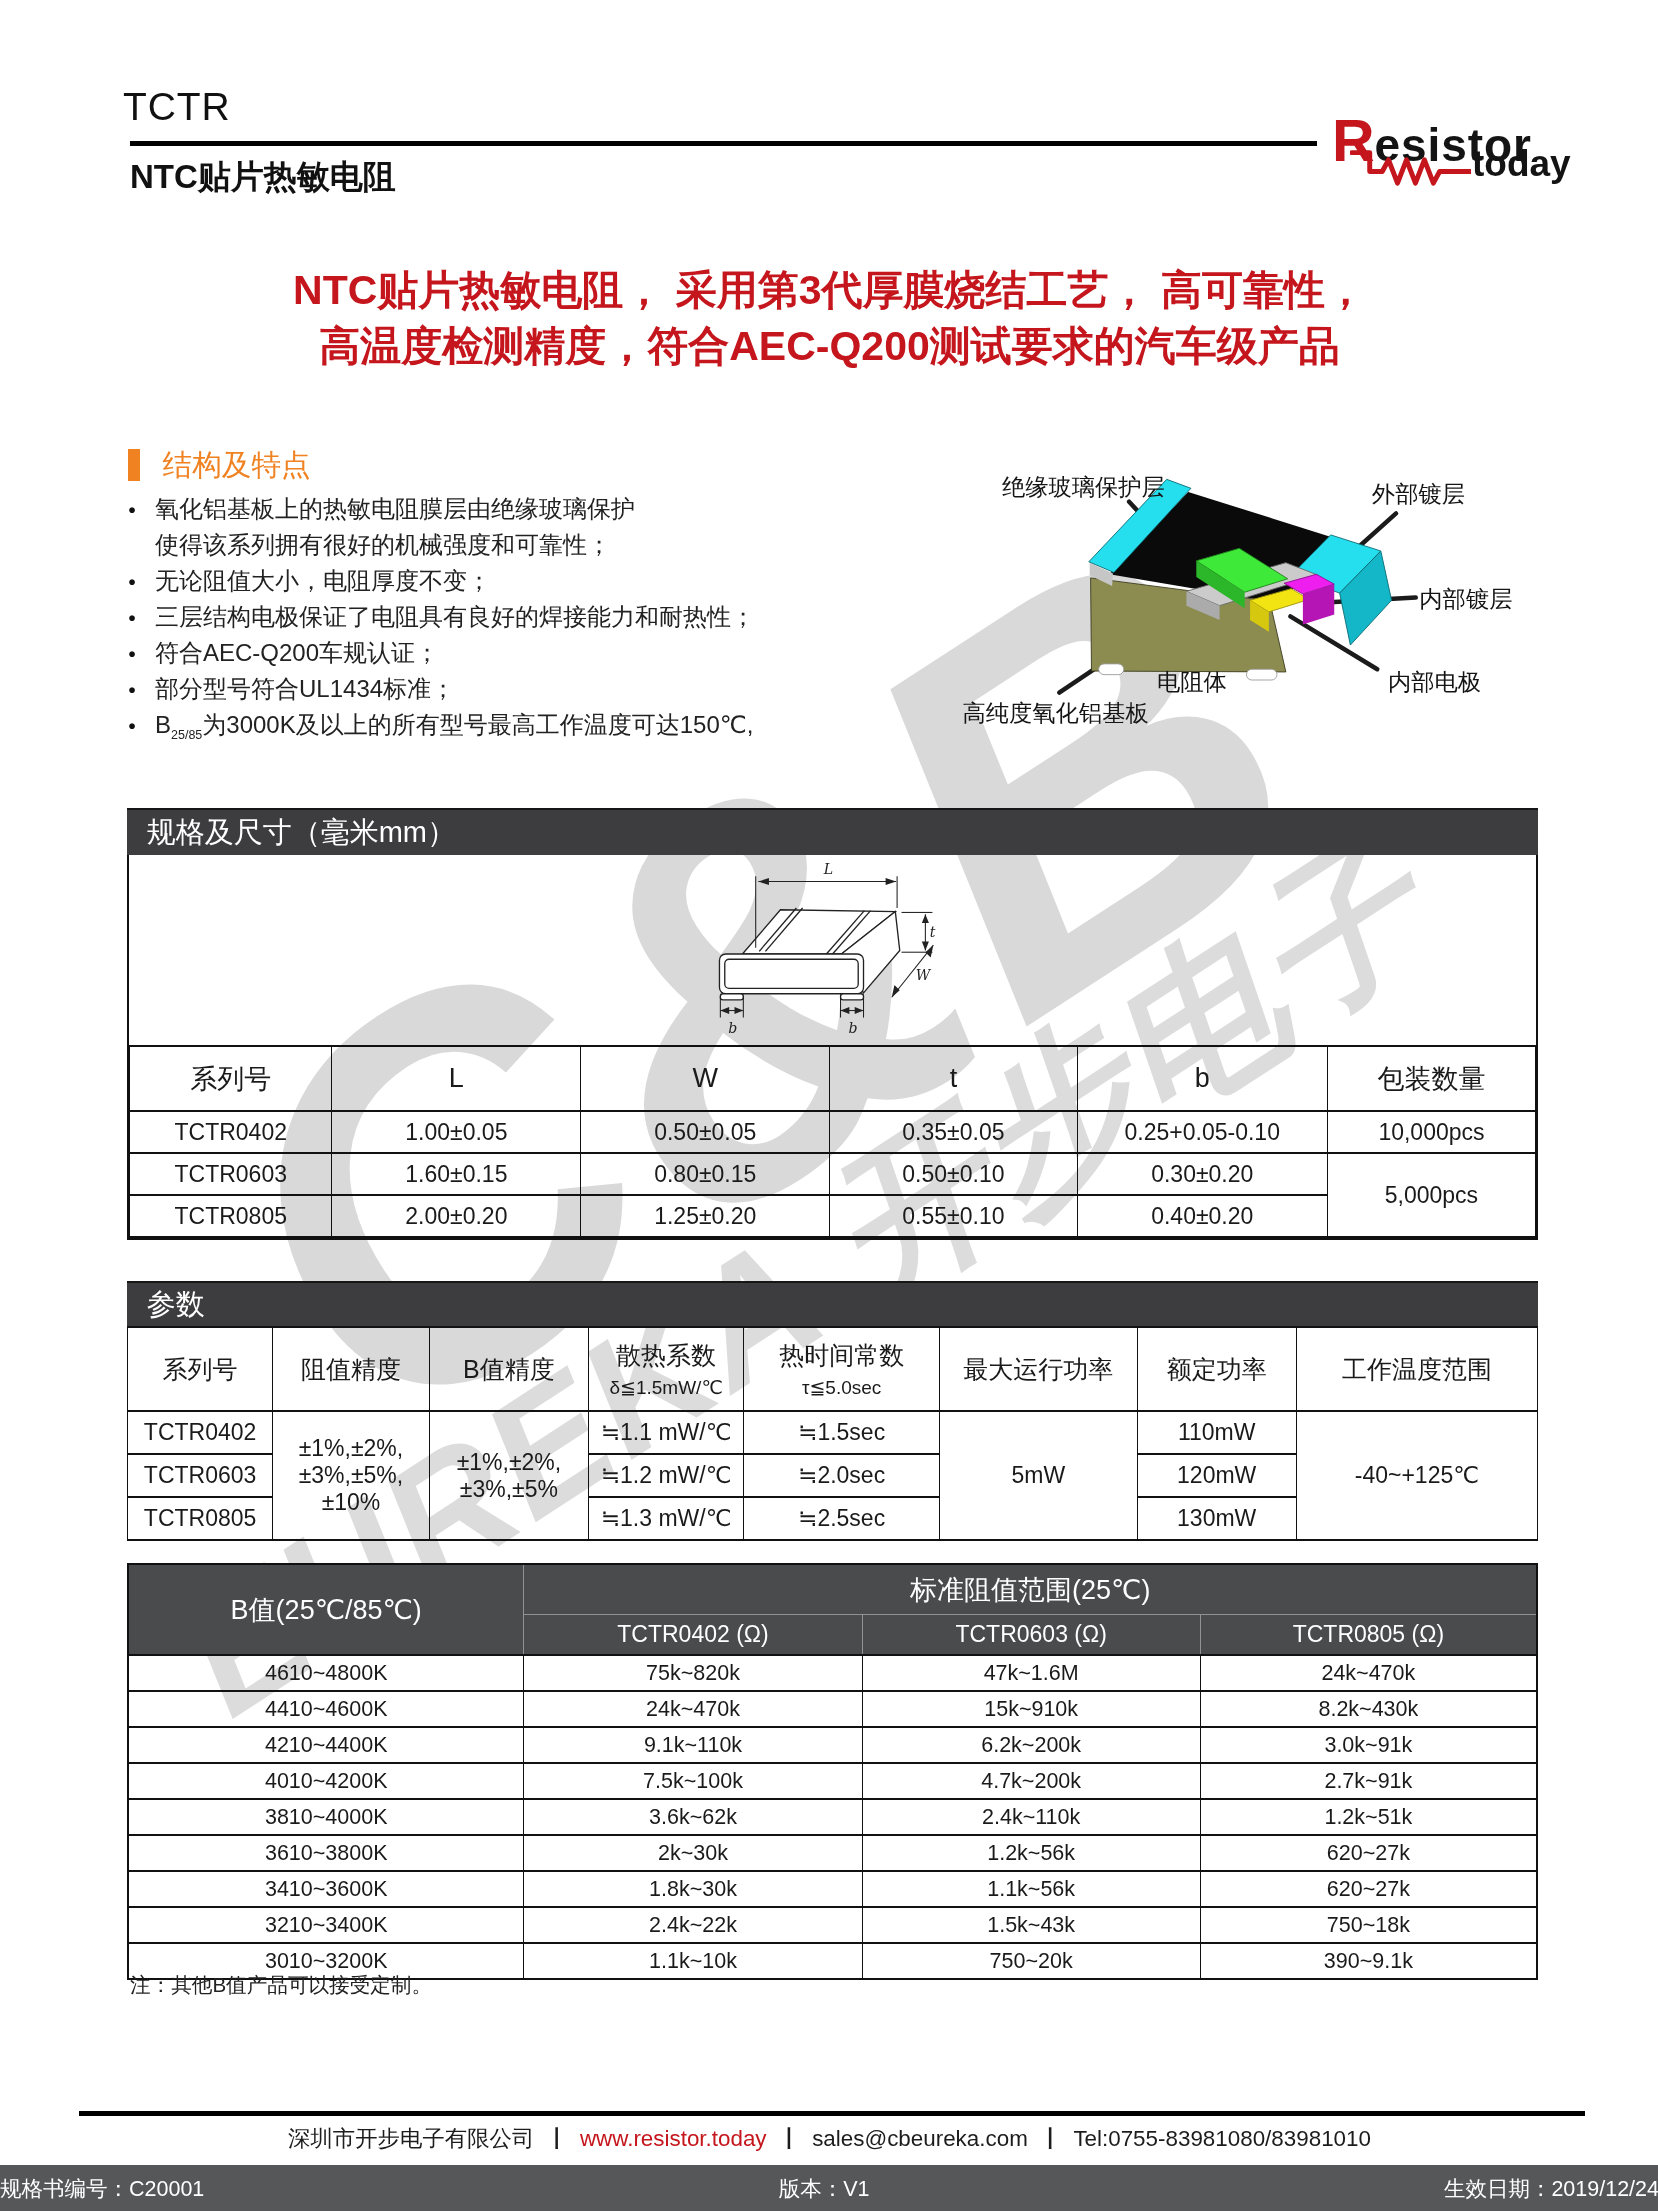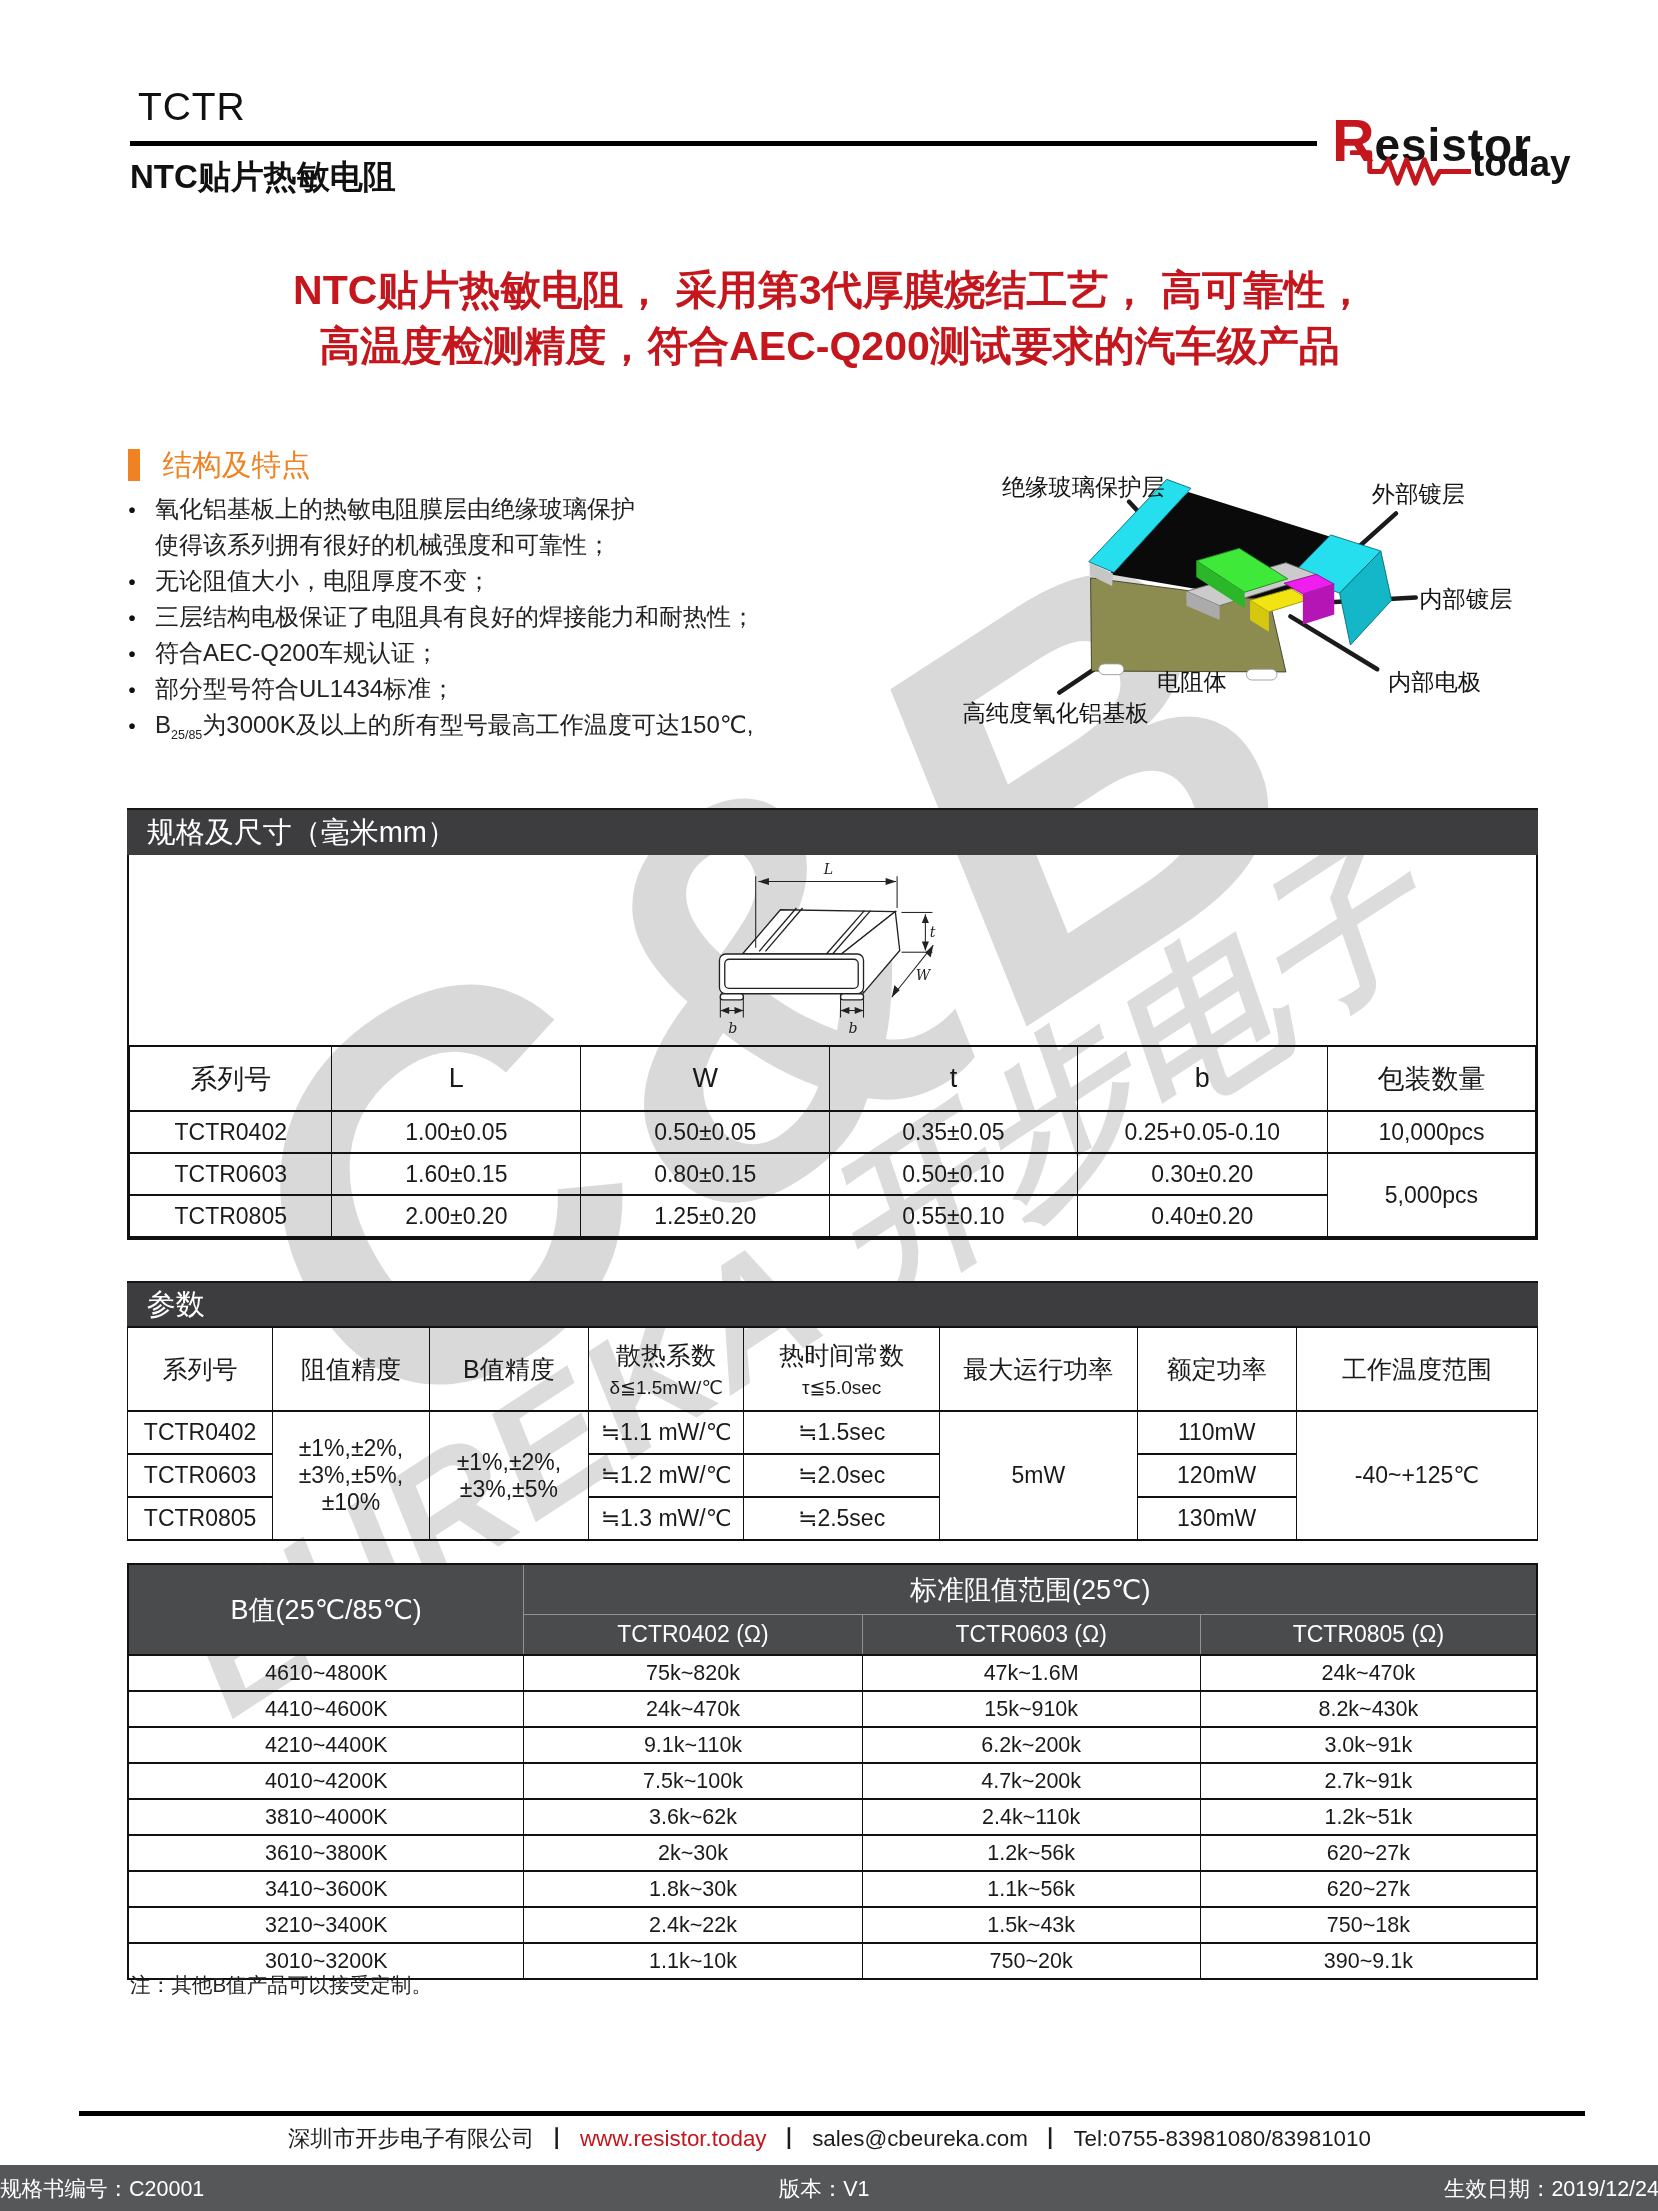--- a/index.html
+++ b/index.html
@@ -4,21 +4,21 @@
 <style>
   html,body{margin:0;padding:0;background:#e8e8e8;}
   #page{position:relative;width:1659px;height:2211px;background:#ffffff;overflow:hidden;
         font-family:"Liberation Sans","DejaVu Sans",sans-serif;color:#1a1a1a;}
   
   .wm{position:absolute;z-index:0;white-space:nowrap;font-weight:bold;font-style:italic;pointer-events:none;}
   #wm-big{left:761px;top:985px;transform:translate(-50%,-50%) rotate(-33deg);font-size:519px;color:#d9d9d9;letter-spacing:7.2px;}
   #wm-small{left:806px;top:1281px;transform:translate(-50%,-50%) rotate(-33deg);font-size:166px;color:#dcdcdc;letter-spacing:3.6px;}
   .abs{position:absolute;z-index:1;}
   
-  #tctr{left:138px;top:85px;font-size:39px;font-weight:400;letter-spacing:0.9px;color:#111;}
+  #tctr{left:123px;top:85px;font-size:39px;font-weight:400;letter-spacing:0.9px;color:#111;}
   #hline{left:130px;top:141px;width:1187px;height:5.4px;background:#000;}
   #subtitle{left:130px;top:155px;font-size:33px;font-weight:bold;color:#111;}
   #logo{left:1332px;top:91px;width:296px;height:107px;}
   #logo .l1{position:absolute;left:0;top:16px;white-space:nowrap;}
   #logo .lr{font-size:59px;font-weight:bold;color:#c4161c;}
   #logo .le{font-size:46px;font-weight:bold;color:#141414;letter-spacing:0.9px;}
   #logo svg{position:absolute;left:18px;top:57px;}
   #logo .lt{position:absolute;left:140px;top:52px;font-size:37px;font-weight:bold;color:#141414;}
   
   #headline{left:0;top:262px;width:1659px;text-align:center;font-size:41px;font-weight:bold;

